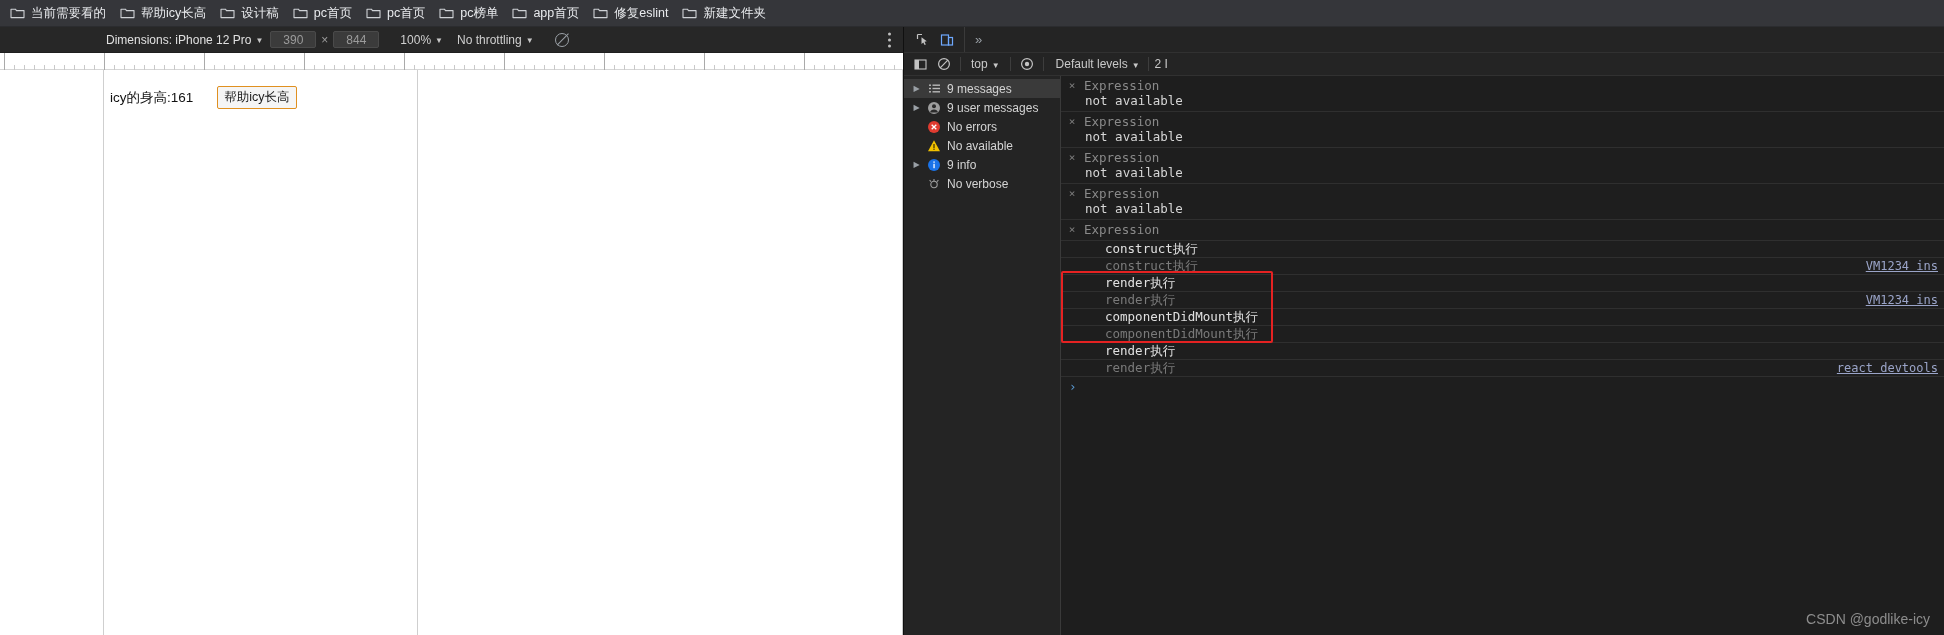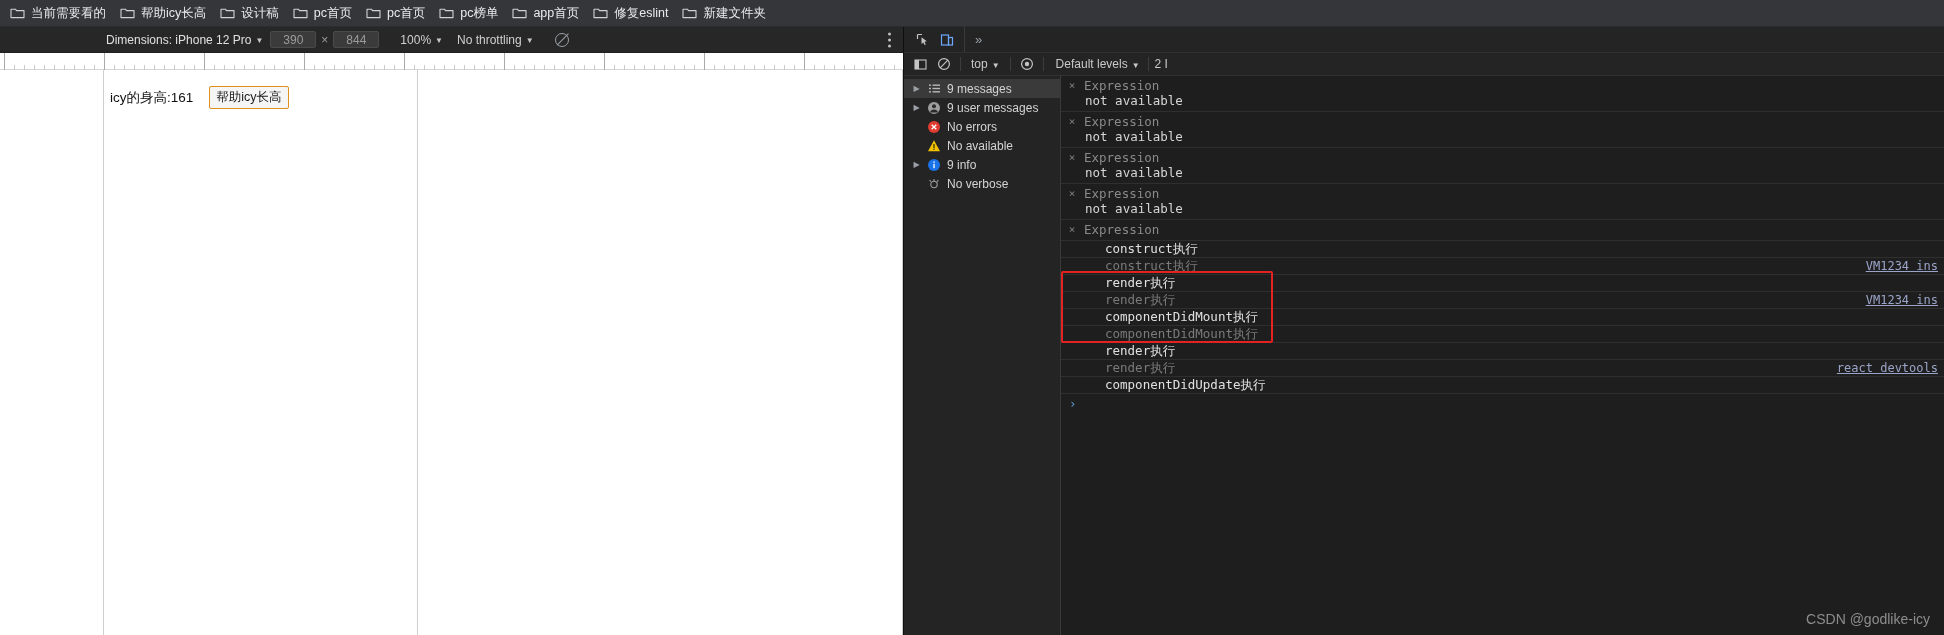--- a/index.html
+++ b/index.html
@@ -99,21 +99,21 @@
     left: 103px; top: 0px;
     width: 315px; height: 100%;
     background: #ffffff;
     border-left: 1px solid #cfcfcf;
     border-right: 1px solid #cfcfcf;
   }
   .page-content {
     padding: 16px 0 0 6px;
     font-size: 13.5px;
     color: #000;
-    display: flex; align-items: center; gap: 16px;
+    display: flex; align-items: center; gap: 24px;
     font-family: "Liberation Sans", sans-serif;
   }
   .height-text { font-size: 13.5px; color:#111; white-space: nowrap; }
   .grow-btn {
     border: 1px solid #e09020;
     background: #f5f5f5;
     color: #1b1b1b;
     font-size: 12.5px;
     padding: 2px 6px;
     border-radius: 2px;
@@ -635,23 +635,20 @@
             <div class="logrow dim">
               <span class="txt">componentDidMount执行</span>
             </div>
             <div class="logrow">
               <span class="txt">render执行</span>
             </div>
             <div class="logrow dim">
               <span class="txt">render执行</span>
               <span class="src">react devtools</span>
             </div>
-            <div class="logrow">
-              <span class="txt">componentDidUpdate执行</span>
-            </div>
             <div class="prompt-row">
               <span>›</span>
             </div>
           <div class="watermark">CSDN @godlike-icy</div>
         <div class="redbox" style="left: 0px; top: 195px; width: 212px; height: 72px; border-color: rgb(229, 34, 34);"></div>
           </div>
       </div>
     </div>
   </div>
 </div>

